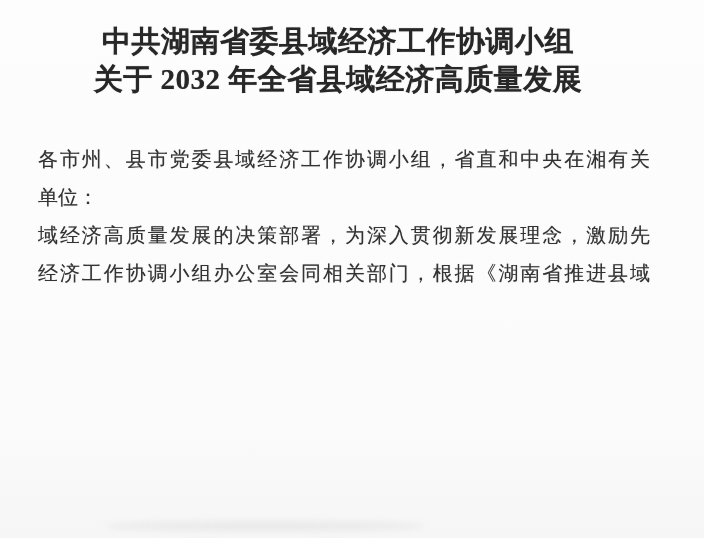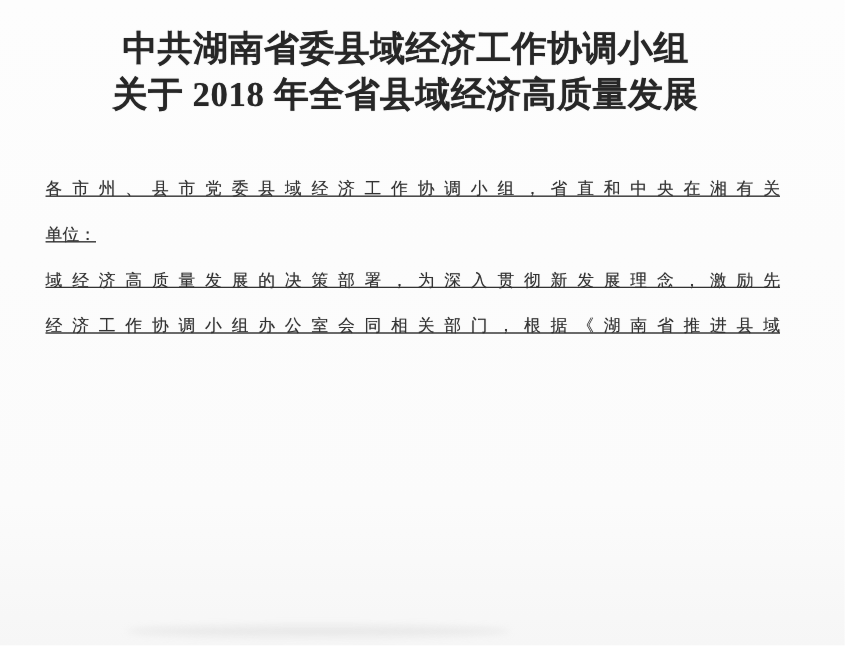--- a/index.html
+++ b/index.html
@@ -35,25 +35,24 @@
     text-shadow: 0 0 0.8px rgba(50, 50, 50, 0.65);
     white-space: nowrap;
   }
   .doc-body {
     width: 612px;
     margin: 42px 0 0 38px;
     color: #333333;
     text-shadow: 0 0 0.7px rgba(70, 70, 70, 0.55);
   }
   .body-line {
-    font-size: 14px;
+    font-size: 20px;
     line-height: 38px;
     letter-spacing: 0px;
     white-space: nowrap;
-    text-decoration: underline;
   }
   .body-line.fill {
     white-space: normal;
     text-align: justify;
     text-align-last: justify;
   }
   .body-line.indent {
     text-indent: 45px;
   }
   .scan-smudge {
@@ -67,21 +66,21 @@
     filter: blur(3px);
   }
 </style>
 </head>
 <body>
 
 <div class="page">
 
   <div class="doc-title">
     <div class="title-line">中共湖南省委县域经济工作协调小组</div>
-    <div class="title-line">关于 2018 年全省县域经济高质量发展</div>
+    <div class="title-line">关于 2032 年全省县域经济高质量发展</div>
   </div>
 
   <div class="doc-body">
     <div class="salutation">
       <div class="body-line fill">各市州、县市党委县域经济工作协调小组，省直和中央在湘有关</div>
       <div class="body-line">单位：</div>
     </div>
 
     <div class="paragraph">
       <div class="body-line fill">域经济高质量发展的决策部署，为深入贯彻新发展理念，激励先</div>

